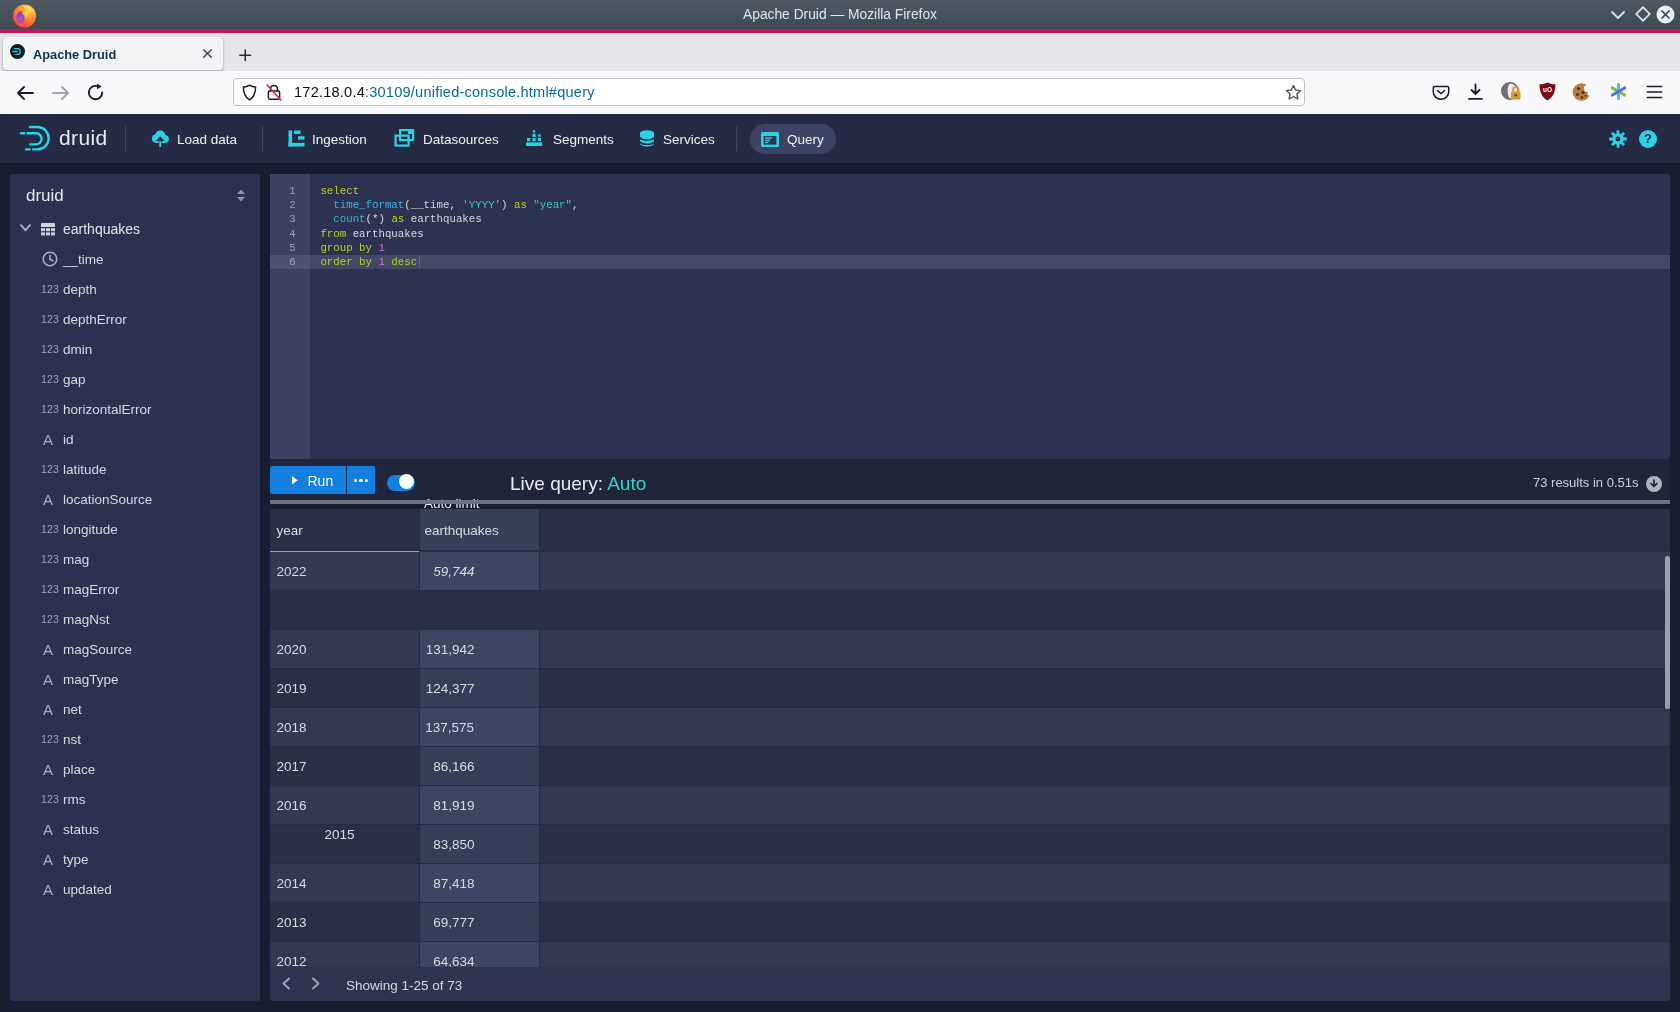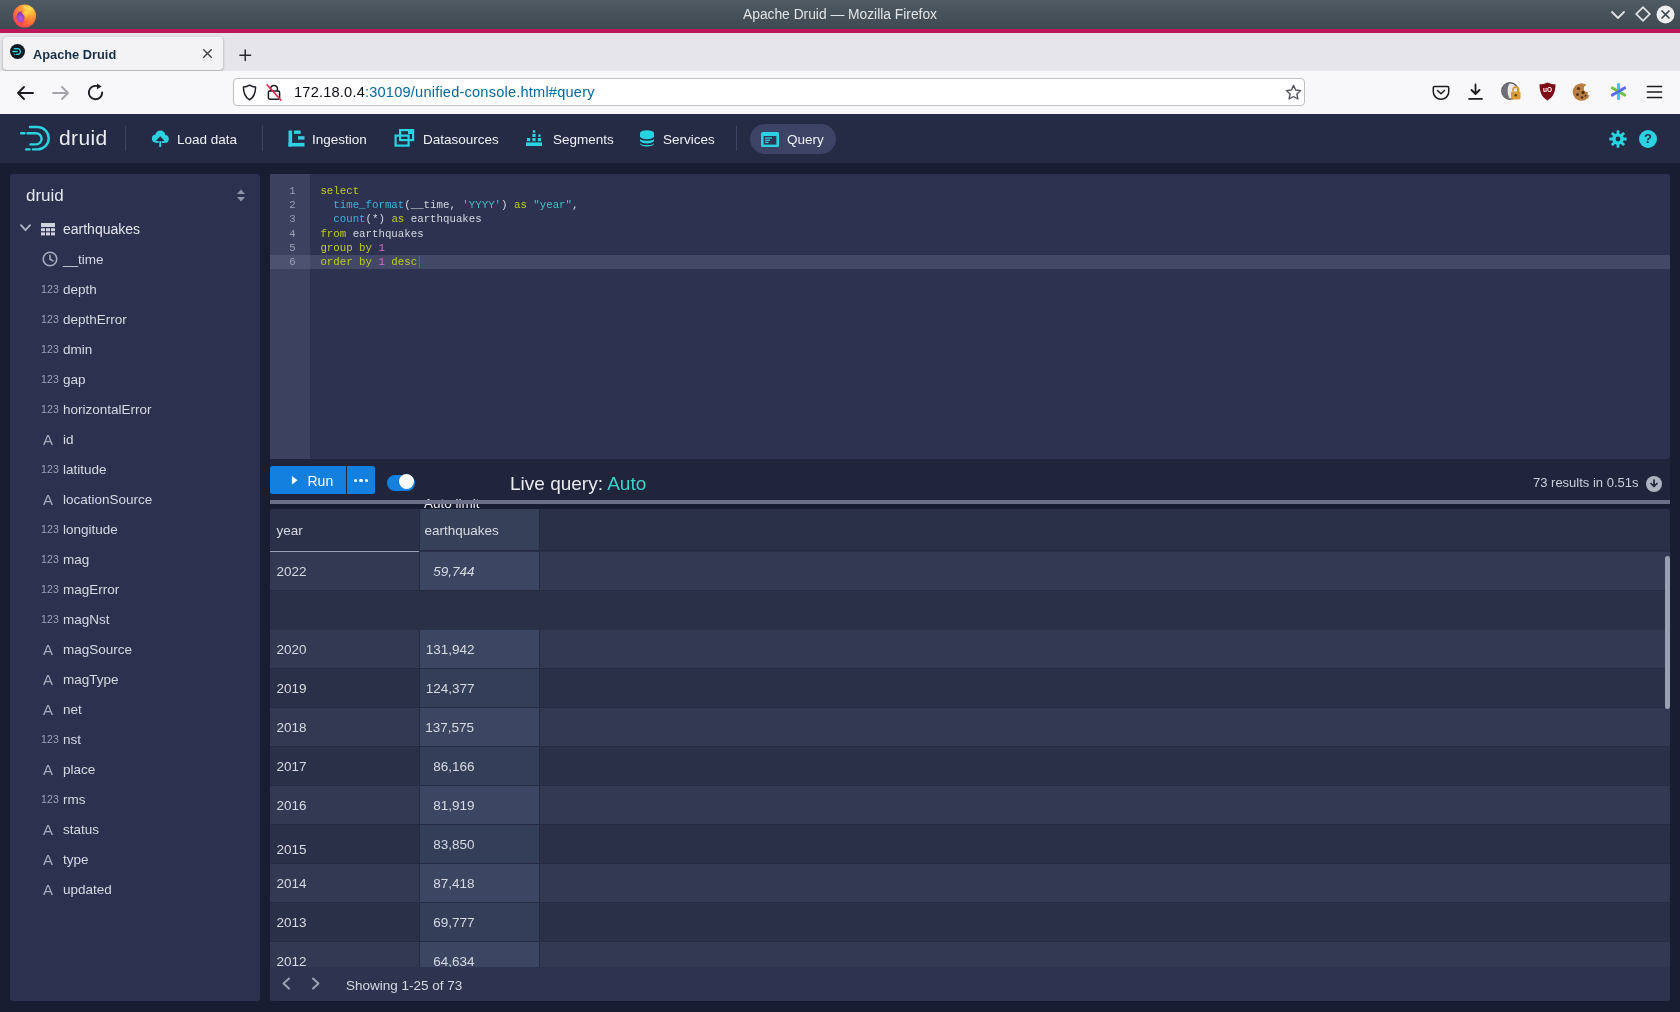--- a/index.html
+++ b/index.html
@@ -476,21 +476,21 @@
       <div class="c1" style="background:#333953;"></div>
       <div class="c2" style="background:#3c4662;"></div>
       <div class="c3" style="background:#333953;"></div>
       <div class="t1" style="top:19.5px;">2016</div>
       <div class="t2" style="left:149.5px; top:19.5px; transform:translateY(-50%);">81,919</div>
     </div>
     <div class="trow" style="top:315.5px;">
       <div class="c1" style="background:#2b3049;"></div>
       <div class="c2" style="background:#343e59;"></div>
       <div class="c3" style="background:#2b3049;"></div>
-      <div class="t1" style="top:24px;">2015</div>
+      <div class="t1" style="top:9px;margin-left:48px;">2015</div>
       <div class="t2" style="left:149.5px; top:19.5px; transform:translateY(-50%);">83,850</div>
     </div>
     <div class="trow" style="top:354.5px;">
       <div class="c1" style="background:#333953;"></div>
       <div class="c2" style="background:#3c4662;"></div>
       <div class="c3" style="background:#333953;"></div>
       <div class="t1" style="top:19.5px;">2014</div>
       <div class="t2" style="left:149.5px; top:19.5px; transform:translateY(-50%);">87,418</div>
     </div>
     <div class="trow" style="top:393.5px;">

